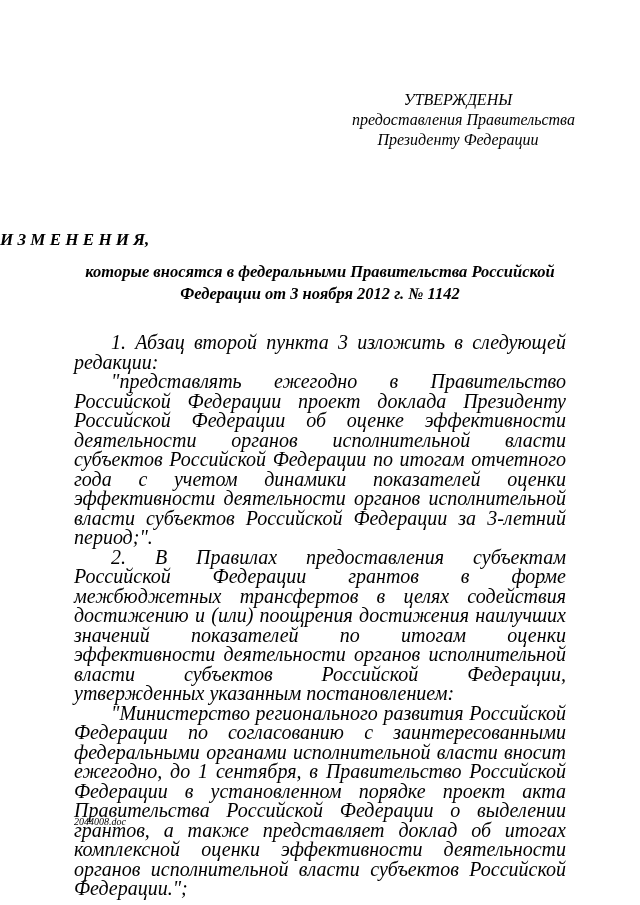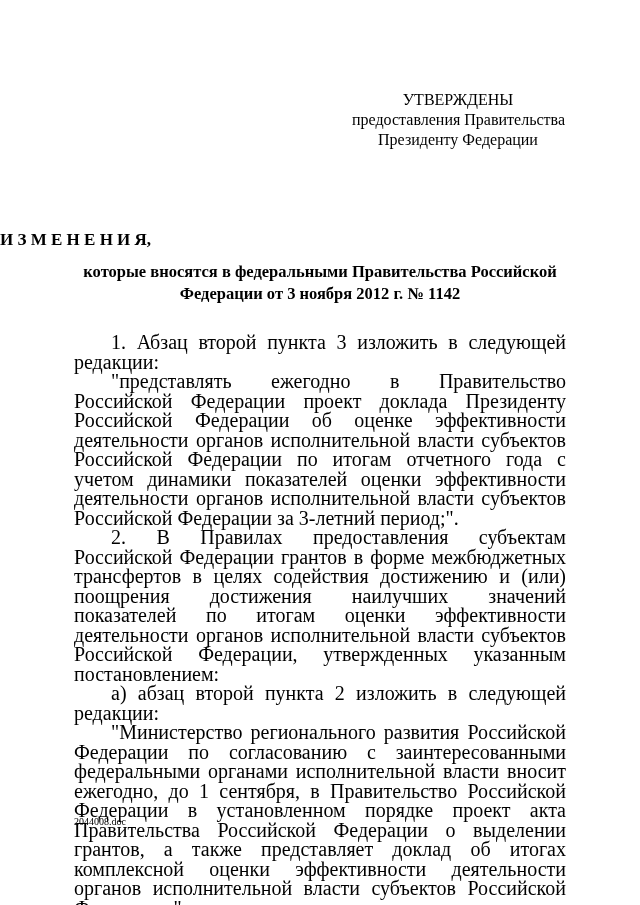--- a/index.html
+++ b/index.html
@@ -8,20 +8,21 @@
     background: #ffffff;
   }
   .page {
     position: relative;
     width: 640px;
     height: 905px;
     background: #ffffff;
     color: #000000;
     font-family: "Liberation Serif", "DejaVu Serif", serif;
     overflow: hidden;
+    font-style: italic;
   }
   .approval-block {
     margin: 90px 76px 0 auto;
     width: 212px;
     text-align: center;
     font-size: 16px;
     line-height: 20px;
   }
   .approval-line {
     white-space: nowrap;
@@ -76,19 +77,18 @@
 
   <div class="doc-subtitle">
     <div>которые вносятся в федеральными Правительства Российской</div>
     <div>Федерации от 3 ноября 2012 г. № 1142</div>
   </div>
 
   <div class="body-text">
     <p>1. Абзац второй пункта 3 изложить в следующей редакции:</p>
     <p>"представлять ежегодно в Правительство Российской Федерации проект доклада Президенту Российской Федерации об оценке эффективности деятельности органов исполнительной власти субъектов Российской Федерации по итогам отчетного года с учетом динамики показателей оценки эффективности деятельности органов исполнительной власти субъектов Российской Федерации за 3-летний период;".</p>
     <p>2. В Правилах предоставления субъектам Российской Федерации грантов в форме межбюджетных трансфертов в целях содействия достижению и (или) поощрения достижения наилучших значений показателей по итогам оценки эффективности деятельности органов исполнительной власти субъектов Российской Федерации, утвержденных указанным постановлением:</p>
-    <p>а) абзац второй пункта 2 изложить в следующей редакции:</p>
     <p>"Министерство регионального развития Российской Федерации по согласованию с заинтересованными федеральными органами исполнительной власти вносит ежегодно, до 1 сентября, в Правительство Российской Федерации в установленном порядке проект акта Правительства Российской Федерации о выделении грантов, а также представляет доклад об итогах комплексной оценки эффективности деятельности органов исполнительной власти субъектов Российской Федерации.";</p>
   </div>
 
   <div class="footer-filename">2044008.doc</div>
 
 </div>
 
 </body></html>

